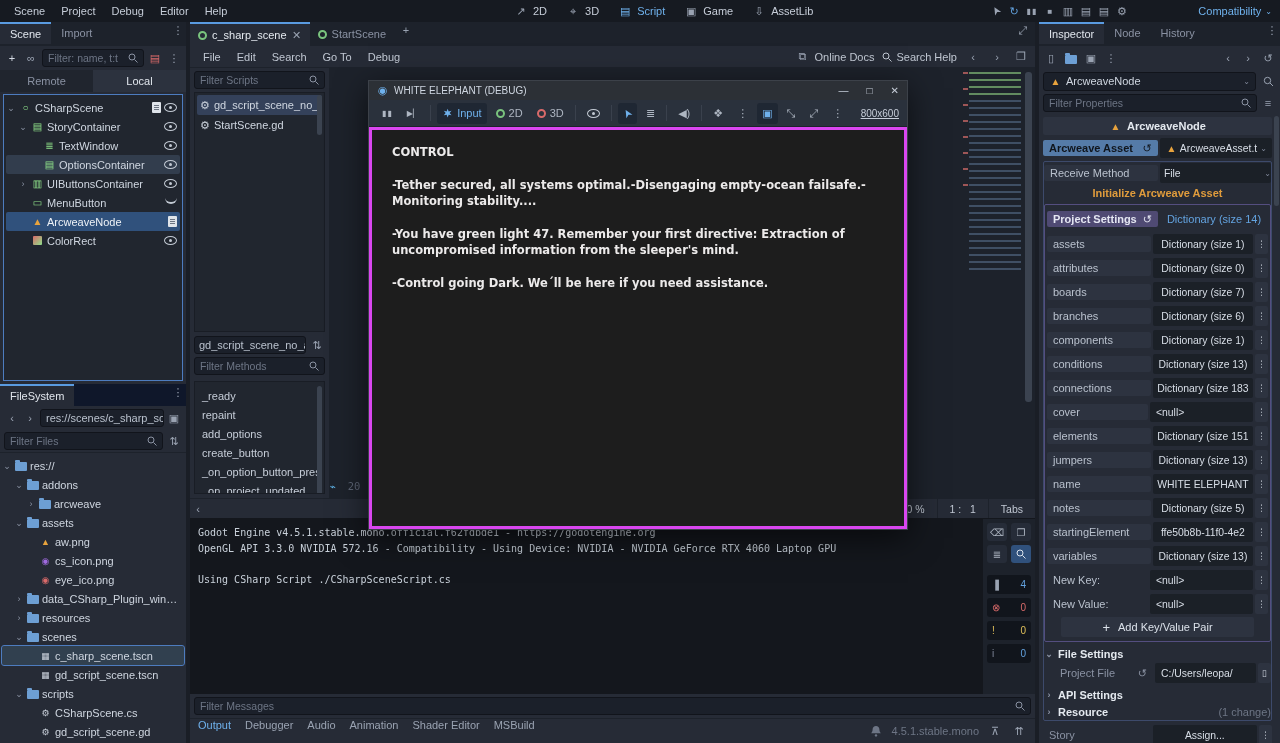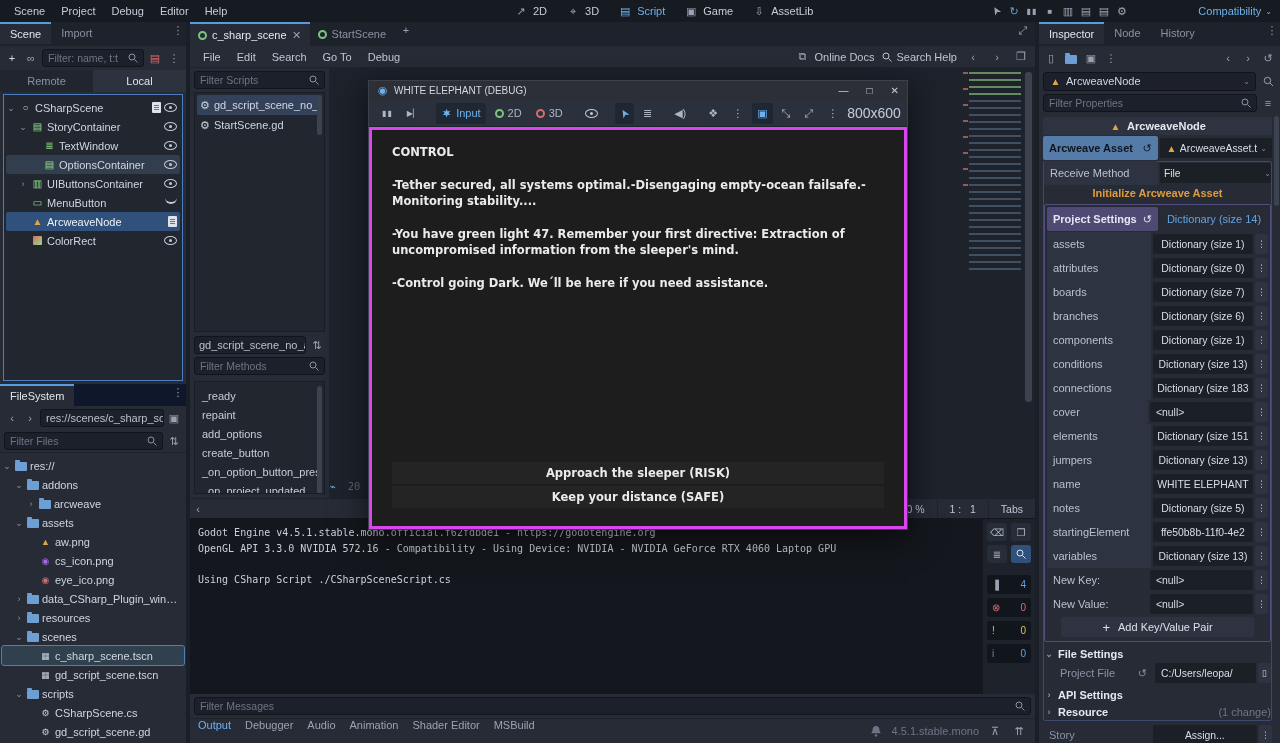--- a/index.html
+++ b/index.html
@@ -126,21 +126,21 @@
   .insp-toolbar { display:flex; align-items:center; height:24px; padding:0 4px; gap:4px;}
   .noderow { display:flex; align-items:center; gap:4px; height:22px; padding:0 4px;}
   .nodesel { flex:1; height:19px; background:#1b202a; border:1px solid #11141b; border-radius:3px;
              display:flex; align-items:center; gap:4px; padding:0 5px;}
   .proprow { display:flex; align-items:center; gap:3px; height:22px; padding:0 4px;}
   .insp-scroll { flex:1; padding:3px 8px 3px 4px; position:relative; overflow:hidden;}
   .iscroll { position:absolute; right:1px; top:2px; width:5px; height:90px; background:#3b4350; border-radius:3px;}
   .iheader { height:18px; display:flex; align-items:center; justify-content:center; gap:5px;
              background:#2d3340; border-radius:2px; font-weight:bold; color:#e4e9ef; margin-bottom:2px;}
   .irow { display:flex; align-items:center; gap:2px; height:22px; margin-bottom:2px;}
-  .keypill { flex:1.1; height:24px; background:#2d3340; border-radius:2px; display:flex; align-items:center;
+  .keypill { flex:1.1; height:16px; background:#2d3340; border-radius:2px; display:flex; align-items:center;
              padding:0 6px; color:#b9c1cd; overflow:hidden; white-space:nowrap; gap:3px;}
   .valpill { flex:1.2; height:20px; background:#1b2027; border-radius:2px; display:flex; align-items:center;
              justify-content:center; color:#d8dee7; overflow:hidden; white-space:nowrap; font-size:10.4px;}
   .dots3 { width:13px; height:20px; background:#2d3340; border-radius:2px; display:flex; align-items:center;
            justify-content:center; color:#c9d0da; font-size:9px;}
   .assetrow .keypill { background:#557ba8; color:#10151c; font-weight:bold;}
   .orangebtn { height:16px; display:flex; align-items:center; justify-content:center; color:#e09c3c;
                font-weight:bold; margin:1px 0 3px 0;}
   .sectionrow { display:flex; align-items:center; gap:2px; height:24px; margin-bottom:2px;}
   .sectionrow .keypill { background:#4f4a73; color:#e4e6f2; font-weight:bold;}
@@ -158,21 +158,21 @@
   .gtitle { height:19px; background:#2c3036; display:flex; align-items:center; padding:0 8px; gap:6px;
             font-size:10px; color:#cfd6e0;}
   .gctrl { margin-left:auto; display:flex; gap:18px; color:#c6cdd8; font-size:10px; align-items:center;}
   .gtoolbar { height:27px; background:#2a313c; display:flex; align-items:center; gap:4px; padding:0 8px;
               border-bottom:1px solid #1d222b;}
   .tbtn { display:flex; align-items:center; gap:4px; padding:0 5px; height:21px; border-radius:3px; color:#aeb6c2;}
   .tbtn.active { background:#1f2733; color:#6fb1ec;}
   .tsep { width:1px; height:16px; background:#3a414d; margin:0 2px;}
   .radio2d { width:9px; height:9px; border:2px solid #7ac47e; border-radius:50%;}
   .radio3d { width:9px; height:9px; border:2px solid #d96a6a; border-radius:50%;}
-  .gres { margin-left:auto; color:#c6cdd8; font-size:14px;}
+  .gres { margin-left:auto; color:#c6cdd8; font-size:10px;text-decoration:underline;}
   .gcontent { flex:1; background:#1d1d1d; border:3px solid #d946ef; padding:14px 20px; display:flex;
               flex-direction:column; font-family:"DejaVu Sans",sans-serif; font-weight:bold; font-size:11.5px;
               color:#eceaea; line-height:1.4;}
   .gcontent p { margin-bottom:17px; }
   .gopts { margin-top:auto; display:flex; flex-direction:column; gap:2px; padding-bottom:4px;}
   .gopt { height:22px; background:#242424; display:flex; align-items:center; justify-content:center;}
 </style>
 </head>
 <body>
 
@@ -806,20 +806,16 @@
       <span class="tbtn">⤡</span>
       <span class="tbtn">⤢</span>
       <span class="tbtn">⋮</span>
       <span class="gres">800x600</span>
     </div>
     <div class="gcontent">
       <p>CONTROL</p>
       <p>-Tether secured, all systems optimal.-Disengaging empty-ocean failsafe.-Monitoring stability....</p>
       <p>-You have green light 47. Remember your first directive: Extraction of uncompromised information from the sleeper's mind.</p>
       <p>-Control going Dark. We´ll be here if you need assistance.</p>
-      <div class="gopts">
-        <div class="gopt">Approach the sleeper (RISK)</div>
-        <div class="gopt">Keep your distance (SAFE)</div>
-      </div>
     </div>
   </div>
 
 </div>
 
 </body></html>

